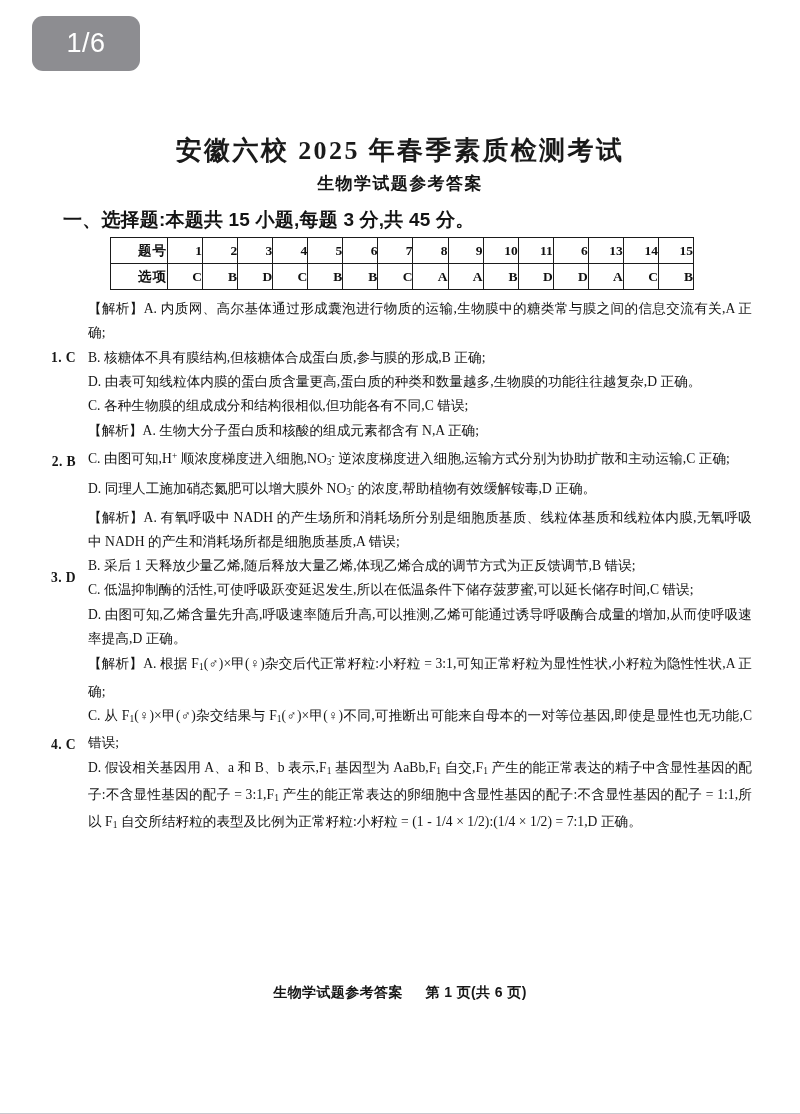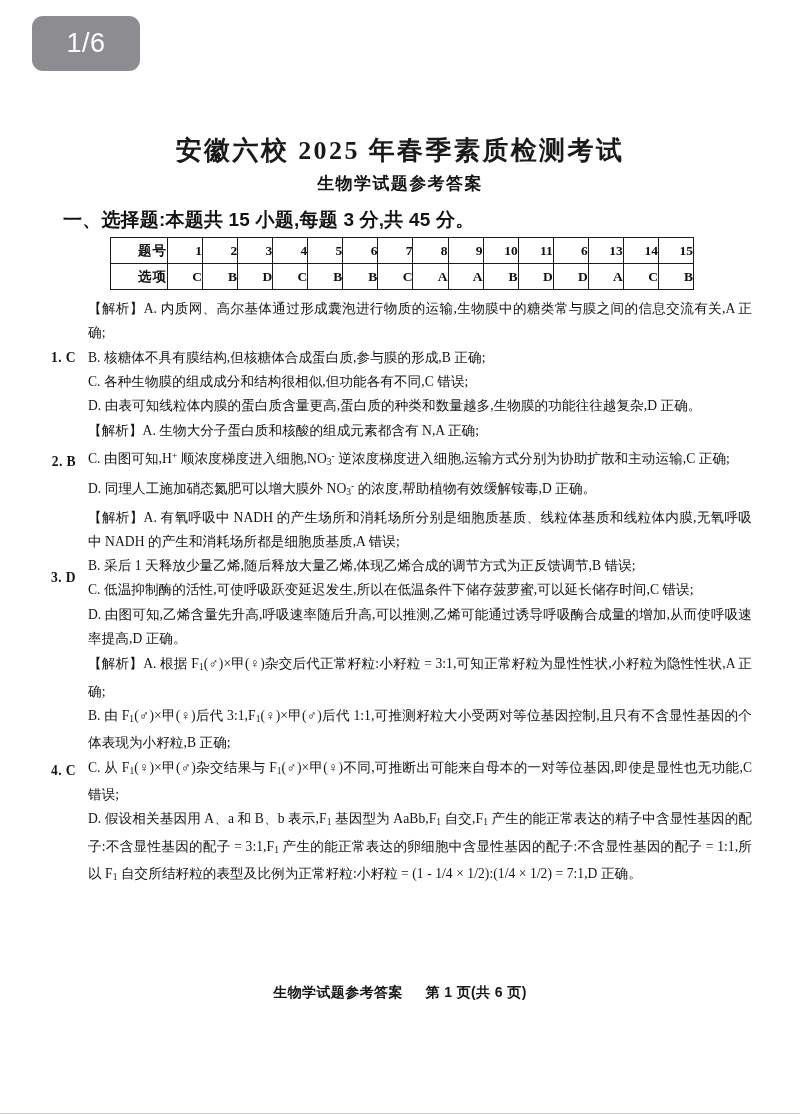--- a/index.html
+++ b/index.html
@@ -251,22 +251,22 @@
       </table>
     </div>
 
     <div id="answers">
         <div class="answer-block">
           <div class="qline">
             <div class="qlabel">1. C</div>
             <div class="qbody">
               <p class="para"><span class="bracket">【解析】</span>A. 内质网、高尔基体通过形成囊泡进行物质的运输,生物膜中的糖类常与膜之间的信息交流有关,A 正确;</p>
               <p class="para">B. 核糖体不具有膜结构,但核糖体合成蛋白质,参与膜的形成,B 正确;</p>
+              <p class="para">D. 由表可知线粒体内膜的蛋白质含量更高,蛋白质的种类和数量越多,生物膜的功能往往越复杂,D 正确。</p>
               <p class="para">C. 各种生物膜的组成成分和结构很相似,但功能各有不同,C 错误;</p>
-              <p class="para">D. 由表可知线粒体内膜的蛋白质含量更高,蛋白质的种类和数量越多,生物膜的功能往往越复杂,D 正确。</p>
             </div>
           </div>
         </div>
         <div class="answer-block">
           <div class="qline">
             <div class="qlabel">2. B</div>
             <div class="qbody">
               <p class="para"><span class="bracket">【解析】</span>A. 生物大分子蛋白质和核酸的组成元素都含有 N,A 正确;</p>
               <p class="para">C. 由图可知,H<sup>+</sup> 顺浓度梯度进入细胞,NO<sub>3</sub><sup>-</sup> 逆浓度梯度进入细胞,运输方式分别为协助扩散和主动运输,C 正确;</p>
               <p class="para">D. 同理人工施加硝态氮肥可以增大膜外 NO<sub>3</sub><sup>-</sup> 的浓度,帮助植物有效缓解铵毒,D 正确。</p>
@@ -282,21 +282,20 @@
               <p class="para">C. 低温抑制酶的活性,可使呼吸跃变延迟发生,所以在低温条件下储存菠萝蜜,可以延长储存时间,C 错误;</p>
               <p class="para">D. 由图可知,乙烯含量先升高,呼吸速率随后升高,可以推测,乙烯可能通过诱导呼吸酶合成量的增加,从而使呼吸速率提高,D 正确。</p>
             </div>
           </div>
         </div>
         <div class="answer-block">
           <div class="qline">
             <div class="qlabel">4. C</div>
             <div class="qbody">
               <p class="para"><span class="bracket">【解析】</span>A. 根据 F<sub>1</sub>(♂)×甲(♀)杂交后代正常籽粒:小籽粒 = 3:1,可知正常籽粒为显性性状,小籽粒为隐性性状,A 正确;</p>
-              <p class="para">B. 由 F<sub>1</sub>(♂)×甲(♀)后代 3:1,F<sub>1</sub>(♀)×甲(♂)后代 1:1,可推测籽粒大小受两对等位基因控制,且只有不含显性基因的个体表现为小籽粒,B 正确;</p>
               <p class="para">C. 从 F<sub>1</sub>(♀)×甲(♂)杂交结果与 F<sub>1</sub>(♂)×甲(♀)不同,可推断出可能来自母本的一对等位基因,即使是显性也无功能,C 错误;</p>
               <p class="para">D. 假设相关基因用 A、a 和 B、b 表示,F<sub>1</sub> 基因型为 AaBb,F<sub>1</sub> 自交,F<sub>1</sub> 产生的能正常表达的精子中含显性基因的配子:不含显性基因的配子 = 3:1,F<sub>1</sub> 产生的能正常表达的卵细胞中含显性基因的配子:不含显性基因的配子 = 1:1,所以 F<sub>1</sub> 自交所结籽粒的表型及比例为正常籽粒:小籽粒 = (1 - 1/4 × 1/2):(1/4 × 1/2) = 7:1,D 正确。</p>
             </div>
           </div>
         </div>
       </div>
 
     <div id="doc-footer">
       <span>生物学试题参考答案</span>
       <span class="foot-sep"></span>

